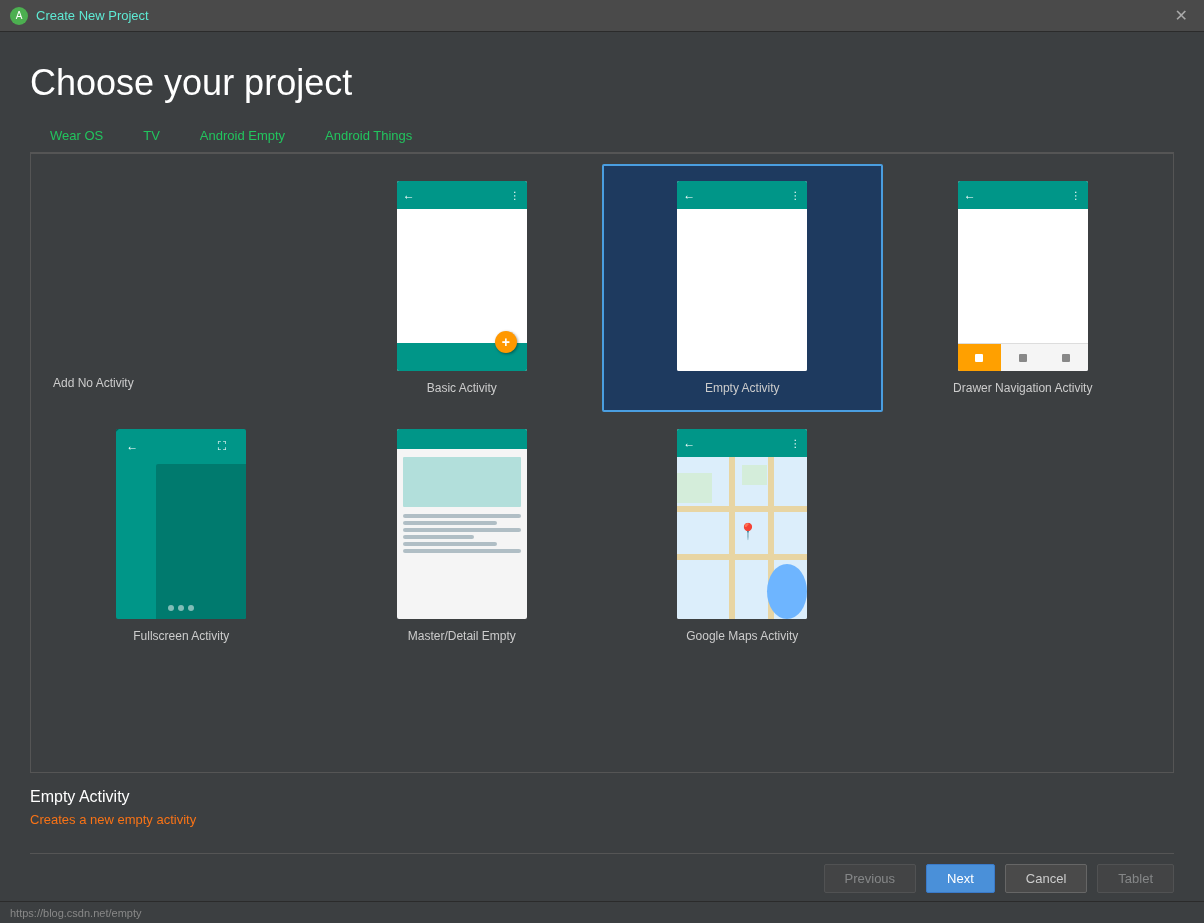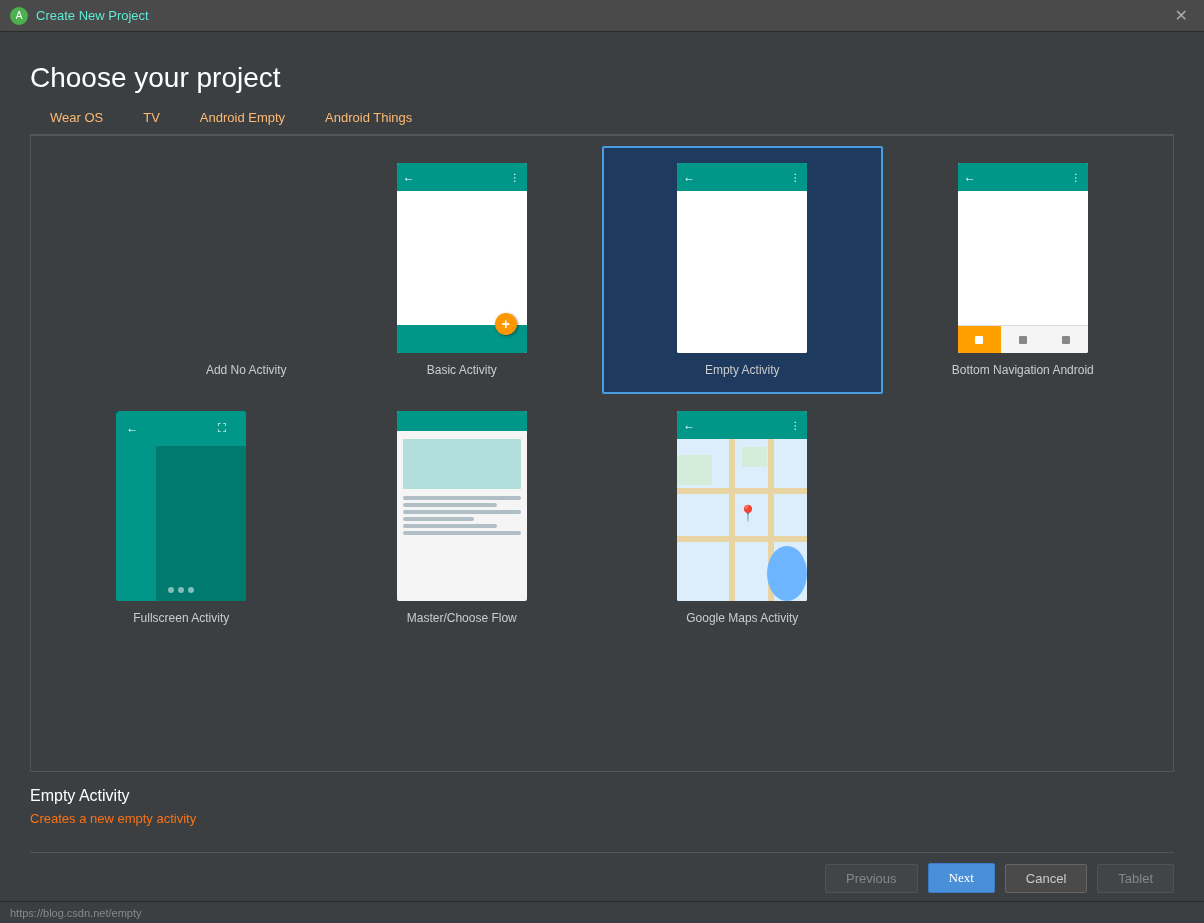--- a/index.html
+++ b/index.html
@@ -53,36 +53,36 @@
     
     .main-container {
       padding: 30px 30px 20px 30px;
       height: calc(923px - 32px);
       display: flex;
       flex-direction: column;
     }
 
     .page-title {
       color: #ffffff;
-      font-size: 28px;
+      font-size: 36px;
       font-weight: 300;
-      margin-bottom: 8px;
+      margin-bottom: 16px;
     }
 
     
     .tabs {
       display: flex;
       border-bottom: 1px solid #555;
       margin-bottom: 0;
     }
     .tab {
       padding: 8px 20px;
       font-size: 13px;
       cursor: pointer;
-      color: #fdba74;
+      color: #22c55e;
       border-bottom: 2px solid transparent;
       margin-bottom: -1px;
     }
     .tab.active {
       color: #4fc3f7;
       border-bottom: 2px solid #4fc3f7;
     }
 
     
     .grid-outer {
@@ -128,22 +128,22 @@
 
     .card-label {
       font-size: 12px;
       color: #cccccc;
       text-align: center;
     }
 
     
     .add-no-activity-card {
       display: flex;
-      flex-direction: row;
-      align-items: flex-end;
+      flex-direction: column;
+      align-items: flex-start;
       justify-content: center;
       padding: 15px 10px;
       cursor: pointer;
       border: 2px solid transparent;
     }
 
     
     .basic-mockup {
       width: 130px;
       height: 190px;
@@ -488,21 +488,20 @@
       border-radius: 2px;
       cursor: pointer;
       border: 1px solid #666;
       background: #4a4a4a;
       color: #cccccc;
     }
     .btn.primary {
       background: #4a90d9;
       color: white;
       border-color: #3a7ac9;
-      font-family: Liberation Serif, serif;
     }
     .btn:disabled {
       opacity: 0.5;
       cursor: default;
     }
 
     
     .status-bar {
       position: fixed;
       bottom: 0;
@@ -591,21 +590,21 @@
               </div>
               <div class="bottom-nav-item">
                 <span></span>
               </div>
               <div class="bottom-nav-item">
                 <span></span>
               </div>
             </div>
           </div>
         </div>
-        <span class="card-label">Bottom Navigation Android</span>
+        <span class="card-label">Drawer Navigation Activity</span>
       </div>
 
       <div class="activity-card">
         <div class="card-preview">
           <div class="fullscreen-mockup">
             <span class="nav-icon">←</span>
             <span class="expand-icon">⛶</span>
             <div class="fullscreen-line"></div>
             <div class="inner-phone"></div>
             <div class="bottom-dots">
@@ -628,21 +627,21 @@
                 <div class="list-line full"></div>
                 <div class="list-line medium"></div>
                 <div class="list-line full"></div>
                 <div class="list-line short"></div>
                 <div class="list-line medium"></div>
                 <div class="list-line full"></div>
               </div>
             </div>
           </div>
         </div>
-        <span class="card-label">Master/Choose Flow</span>
+        <span class="card-label">Master/Detail Empty</span>
       </div>
 
 
       <div class="activity-card">
         <div class="card-preview">
           <div class="googlemaps-mockup">
             <div class="top-bar">
               <span style="color:white;font-size:12px;">←</span>
               <span style="color:white;font-size:10px;letter-spacing:1px;">⋮</span>
             </div>

